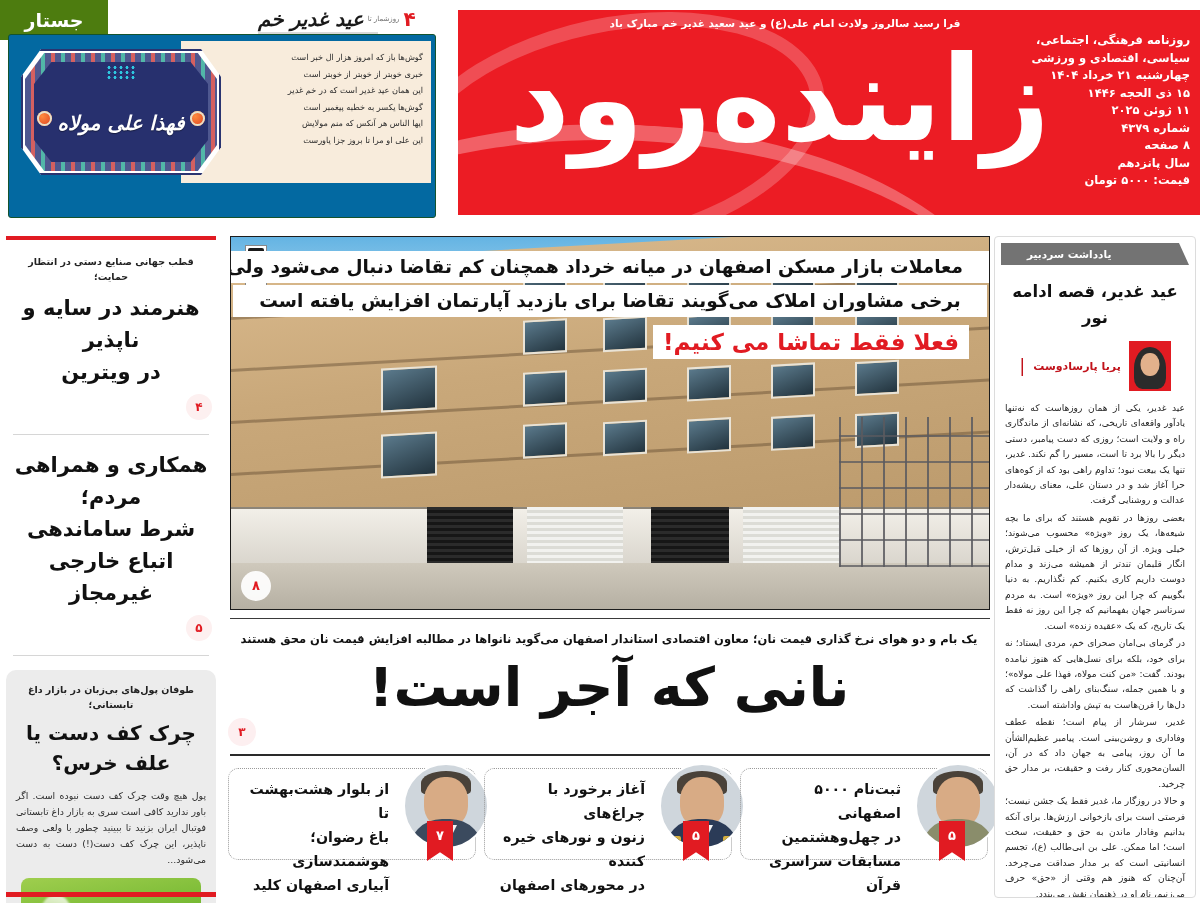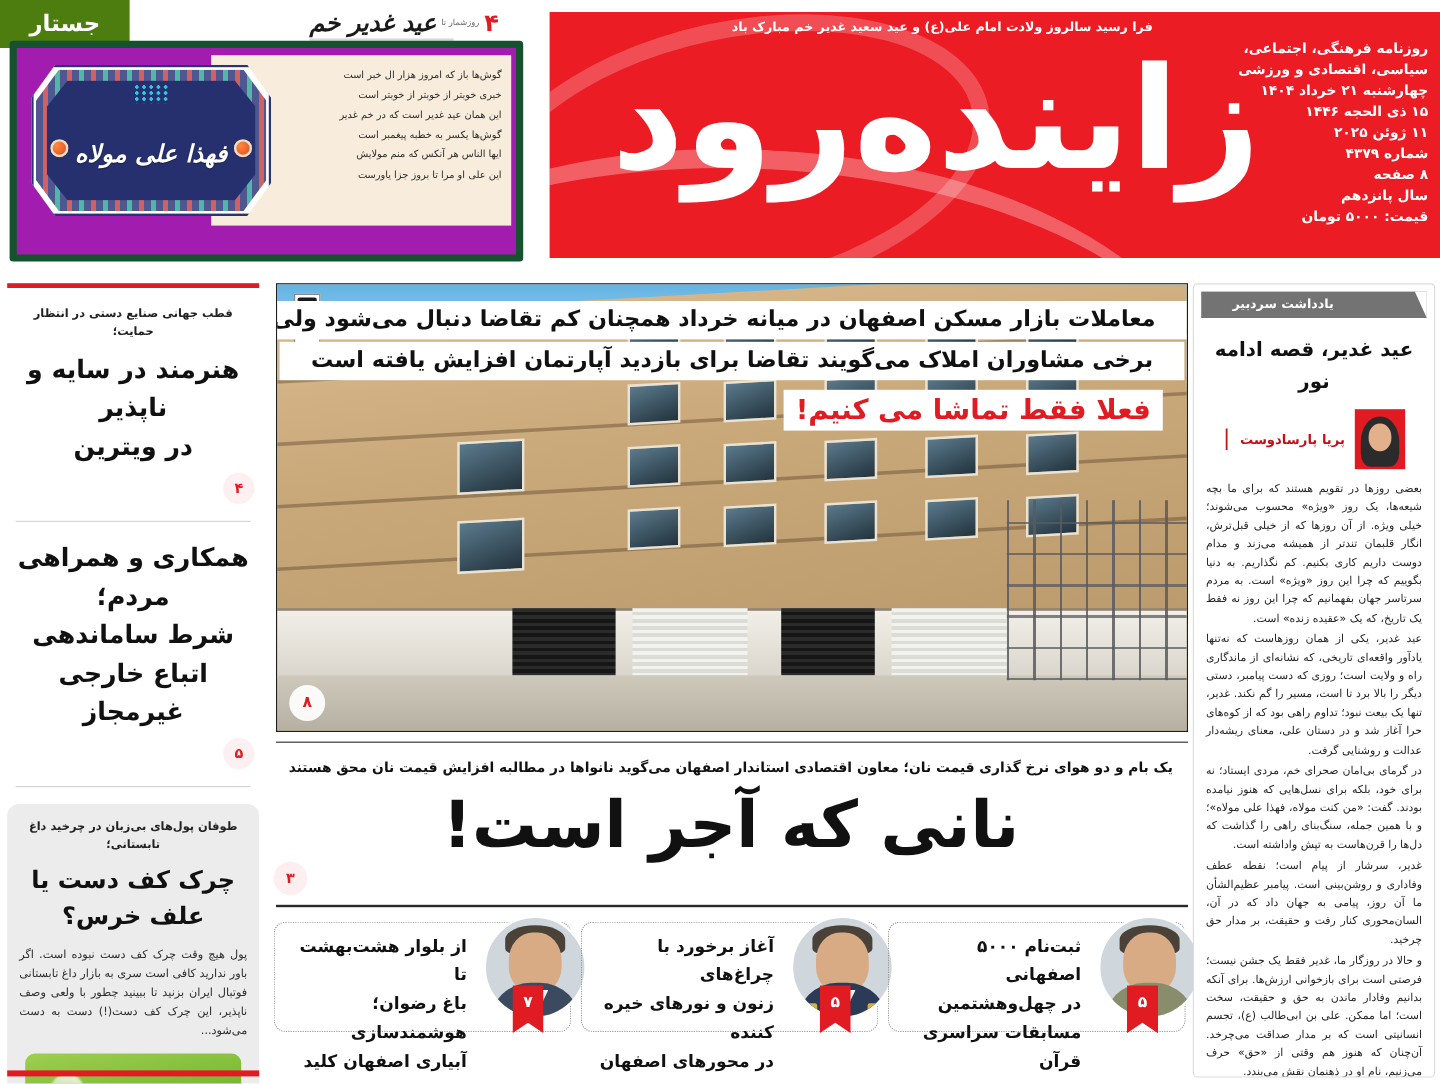--- a/index.html
+++ b/index.html
@@ -93,22 +93,22 @@
     line-height: 1; white-space: nowrap;
   }
   .ghadir-counter .underline {
     position: absolute; left: 0; bottom: 2px; width: 120px; height: 2px;
     background: #d9d9d9;
   }
 
   .ornament-box {
     position: absolute; left: 8px; top: 34px;
     width: 428px; height: 184px;
-    border: 6px solid #14532d; border-radius: 3px;
-    background: #a21caf;
+    border: 1px solid #14532d; border-radius: 3px;
+    background: #0369a1;
   }
   .poem-panel {
     position: absolute; right: 4px; top: 6px;
     width: 250px; height: 142px;
     background: #f8ecdc; direction: rtl;
     padding: 8px 8px 0 4px;
   }
   .poem-panel p {
     font-size: 8.2px; line-height: 16.5px; color: #2a2a2a;
     text-align: right; white-space: nowrap;
@@ -482,21 +482,21 @@
       <div class="lc-head">شرط ساماندهی اتباع خارجی</div>
       <div class="lc-head">غیرمجاز</div>
       <div class="lc-badge-wrap">
         <div class="badge">۵</div>
       </div>
     </div>
 
     <div class="lc-sep"></div>
 
     <div class="lc-card">
-      <div class="lc-kicker">طوفان پول‌های بی‌زبان در چرخید داغ تابستانی؛</div>
+      <div class="lc-kicker">طوفان پول‌های بی‌زبان در بازار داغ تابستانی؛</div>
       <div class="lc-head">چرک کف دست یا</div>
       <div class="lc-head">علف خرس؟</div>
       <div class="lc-body">پول هیچ وقت چرک کف دست نبوده است. اگر باور ندارید کافی است سری به بازار داغ تابستانی فوتبال ایران بزنید تا ببینید چطور با ولعی وصف ناپذیر، این چرک کف دست(!) دست به دست می‌شود...</div>
       <div class="ball-photo">
 
         <div class="splash"></div>
 
       </div>
 
     </div>
@@ -611,22 +611,22 @@
     <div class="rc-head">عید غدیر، قصه ادامه نور</div>
     <div class="rc-author">
       <span class="bracket">|</span>
       <span class="name">پریا پارسادوست</span>
       <span class="rc-portrait">
         <span class="hijab"></span>
         <span class="fc"></span>
       </span>
     </div>
     <div class="rc-body">
+      <p>عید غدیر، یکی از همان روزهاست که نه‌تنها یادآور واقعه‌ای تاریخی، که نشانه‌ای از ماندگاری راه و ولایت است؛ روزی که دست پیامبر، دستی دیگر را بالا برد تا است، مسیر را گم نکند. غدیر، تنها یک بیعت نبود؛ تداوم راهی بود که از کوه‌های حرا آغاز شد و در دستان علی، معنای ریشه‌دار عدالت و روشنایی گرفت.</p>
       <p>بعضی روزها در تقویم هستند که برای ما بچه شیعه‌ها، یک روز «ویژه» محسوب می‌شوند؛ خیلی ویژه. از آن روزها که از خیلی قبل‌ترش، انگار قلبمان تندتر از همیشه می‌زند و مدام دوست داریم کاری بکنیم. کم نگذاریم. به دنیا بگوییم که چرا این روز «ویژه» است. به مردم سرتاسر جهان بفهمانیم که چرا این روز نه فقط یک تاریخ، که یک «عقیده زنده» است.</p>
-      <p>عید غدیر، یکی از همان روزهاست که نه‌تنها یادآور واقعه‌ای تاریخی، که نشانه‌ای از ماندگاری راه و ولایت است؛ روزی که دست پیامبر، دستی دیگر را بالا برد تا است، مسیر را گم نکند. غدیر، تنها یک بیعت نبود؛ تداوم راهی بود که از کوه‌های حرا آغاز شد و در دستان علی، معنای ریشه‌دار عدالت و روشنایی گرفت.</p>
       <p>در گرمای بی‌امان صحرای خم، مردی ایستاد؛ نه برای خود، بلکه برای نسل‌هایی که هنوز نیامده بودند. گفت: «من کنت مولاه، فهذا علی مولاه»؛ و با همین جمله، سنگ‌بنای راهی را گذاشت که دل‌ها را قرن‌هاست به تپش واداشته است.</p>
       <p>غدیر، سرشار از پیام است؛ نقطه عطف وفاداری و روشن‌بینی است. پیامبر عظیم‌الشأن ما آن روز، پیامی به جهان داد که در آن، السان‌محوری کنار رفت و حقیقت، بر مدار حق چرخید.</p>
       <p>و حالا در روزگار ما، غدیر فقط یک جشن نیست؛ فرصتی است برای بازخوانی ارزش‌ها. برای آنکه بدانیم وفادار ماندن به حق و حقیقت، سخت است؛ اما ممکن. علی بن ابی‌طالب (ع)، تجسم انسانیتی است که بر مدار صداقت می‌چرخد. آن‌چنان که هنوز هم وقتی از «حق» حرف می‌زنیم، نام او در ذهنمان نقش می‌بندد.</p>
 
     </div>
   </div>
 
   <div class="bottom-rule"></div>
 
 </div>

